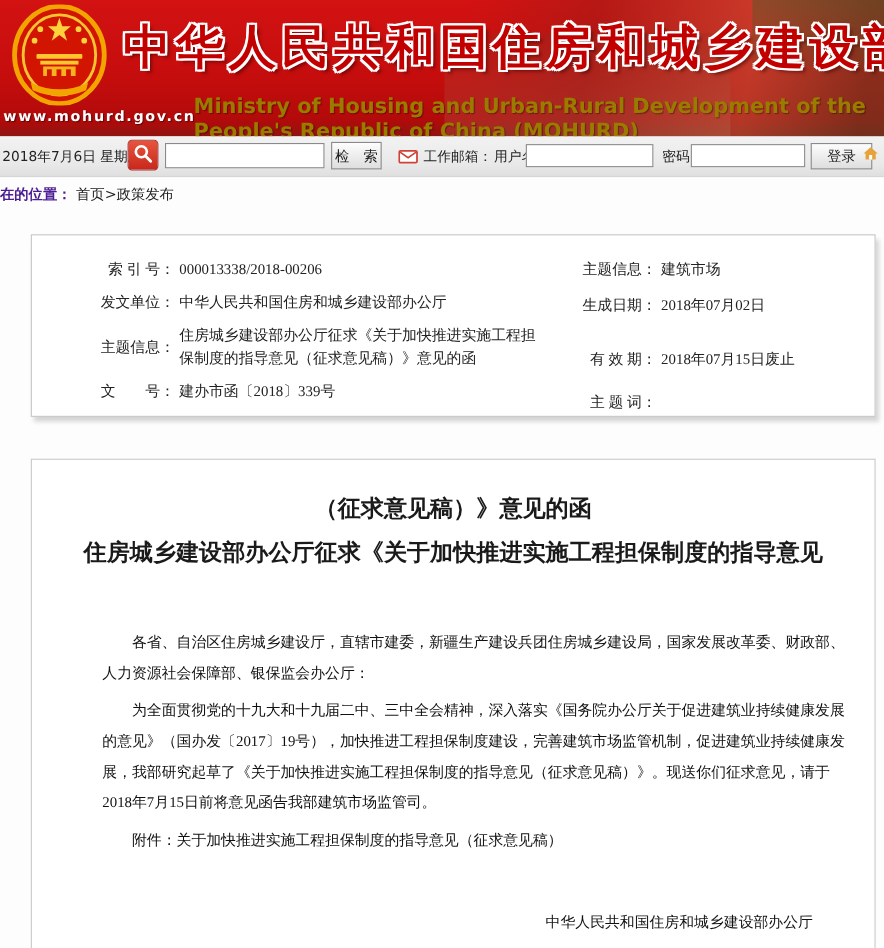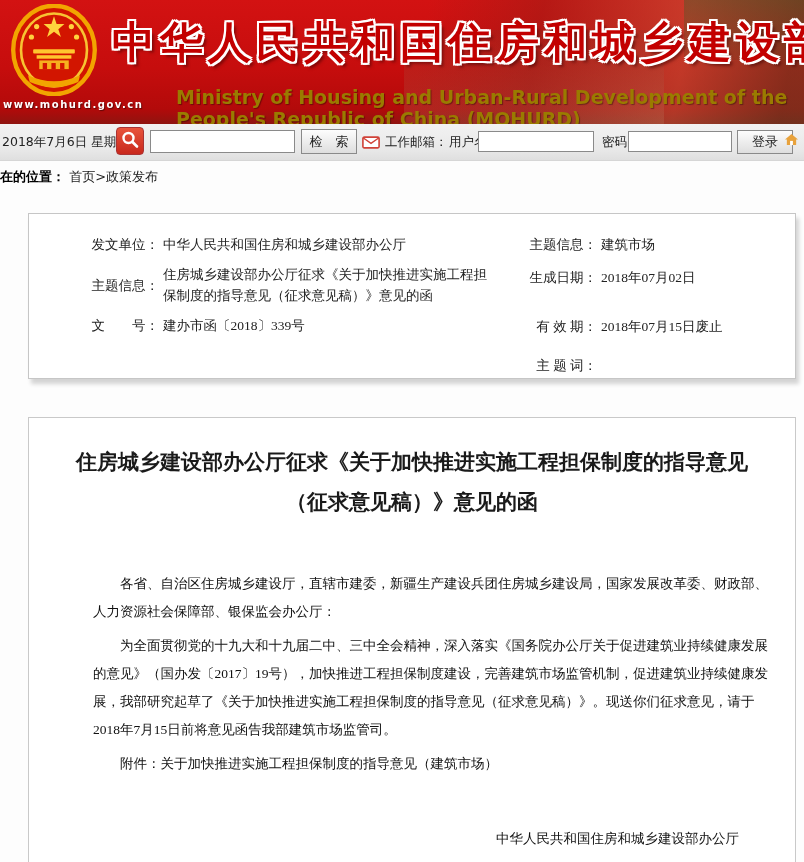--- a/index.html
+++ b/index.html
@@ -11,48 +11,48 @@
   .hdr { position:absolute; left:0; top:0; width:804px; height:124px;
     background:
       linear-gradient(100deg, rgba(0,0,0,0) 52%, rgba(130,35,25,.35) 66%, rgba(190,120,80,.40) 84%, rgba(90,70,40,.55) 97%),
       linear-gradient(180deg, #d31212 0%, #c60d0d 55%, #b20a0a 88%, #8f1410 100%);
     overflow:hidden; }
   .hdr-photo1 { position:absolute; right:0; top:0; width:120px; height:60px;
     background:linear-gradient(180deg, rgba(70,90,40,.45), rgba(120,60,30,.25)); }
   .hdr-photo2 { position:absolute; right:140px; top:30px; width:260px; height:94px;
     background:linear-gradient(180deg, rgba(150,40,30,.28), rgba(190,140,110,.22)); }
   .emblem { position:absolute; left:10px; top:4px; width:88px; height:92px; }
-  .site-url { position:absolute; left:3px; top:99px; color:#ffffff; font-size:10px; letter-spacing:1.5px; font-weight:bold; text-shadow:1px 1px 1px rgba(0,0,0,.45); }
+  .site-url { position:absolute; left:3px; top:99px; color:#ffffff; font-size:13px; letter-spacing:1.5px; font-weight:bold; text-shadow:1px 1px 1px rgba(0,0,0,.45); }
   .site-title { position:absolute; left:112px; top:14px; width:692px; font-size:43px; font-weight:bold; color:#c30000; letter-spacing:5px; white-space:nowrap;
     text-shadow:-2px -2px 0 #fff, 2px -2px 0 #fff, -2px 2px 0 #fff, 2px 2px 0 #fff, -2px 0 0 #fff, 2px 0 0 #fff, 0 -2px 0 #fff, 0 2px 0 #fff, 4px 4px 3px rgba(60,0,0,.5); }
   .site-subtitle { position:absolute; left:176px; top:86px; font-size:19px; font-weight:bold; color:#9a7b00; text-shadow:1px 1px 1px rgba(0,0,0,.35); }
 
   
   .toolbar { position:absolute; left:0; top:124px; width:804px; height:37px;
     background:linear-gradient(180deg,#f2f2f2 0%,#e9e9e9 70%,#dfdfdf 100%); border-bottom:1px solid #d6d6d6; }
   .tb-date { position:absolute; left:2px; top:10px; font-size:12.5px; color:#222; }
   .tb-magbtn { position:absolute; left:116px; top:3px; width:28px; height:28px; border:1px solid #a33; border-radius:4px;
     background:linear-gradient(180deg,#e8543c,#c8281c); cursor:pointer; padding:0; }
   .tb-search { position:absolute; left:150px; top:6px; width:145px; height:23px; border:1px solid #8a8a8a; background:#fff; font-size:13px; padding:0 4px; }
   .tb-btn { border:1px solid #8a8a8a; background:linear-gradient(180deg,#fdfdfd,#dedede); font-size:13px; color:#222; cursor:pointer;
     font-family:"DejaVu Sans","Liberation Sans",sans-serif; }
-  .tb-searchbtn { position:absolute; left:301px; top:5px; width:56px; height:25px; }
+  .tb-searchbtn { position:absolute; left:301px; top:5px; width:46px; height:25px; }
   .tb-mail { position:absolute; left:362px; top:10px; }
   .tb-label { position:absolute; top:10px; font-size:12.5px; color:#222; }
   .lbl-mail { left:385px; }
   .lbl-user { left:449px; }
   .tb-user { position:absolute; left:478px; top:7px; width:116px; height:21px; border:1px solid #8a8a8a; background:#fff; font-size:13px; padding:0 3px; }
   .lbl-pwd { left:602px; }
   .tb-pwd { position:absolute; left:628px; top:7px; width:104px; height:21px; border:1px solid #8a8a8a; background:#fff; font-size:13px; padding:0 3px; }
   .tb-loginbtn { position:absolute; left:737px; top:6px; width:56px; height:24px; }
   .tb-home { position:absolute; left:784px; top:7px; cursor:pointer; }
 
   
   .crumb { position:absolute; left:0; top:168px; font-size:13px; }
-  .crumb-label { color:#000000; font-weight:bold; }
+  .crumb-label { color:#4c1d95; font-weight:bold; }
   .crumb-path { color:#222; cursor:pointer; }
 
   
   .meta-box { position:absolute; left:28px; top:213px; width:768px; height:166px; background:#fff;
     border:1px solid #c6c6c6; box-shadow:3px 5px 4px #d4d4d4; display:flex;
     font-family:"Liberation Serif","DejaVu Serif",serif; }
   .meta-col { padding-top:20px; }
   .meta-col-l { width:470px; padding-left:38px; }
   .meta-col-r { flex:1; padding-left:10px; }
   .meta-row { display:flex; align-items:center; font-size:13.5px; color:#222; line-height:21px; margin-bottom:9px; }
@@ -139,20 +139,24 @@
   </div>
 
   <div class="crumb">
     <span class="crumb-label">在的位置：</span>
     <span class="crumb-path">首页&gt;政策发布</span>
   </div>
 
   <section class="meta-box">
     <div class="meta-col meta-col-l">
       <div class="meta-row">
+        <span class="meta-label">索 引 号：</span>
+        <span class="meta-value">000013338/2018-00206</span>
+      </div>
+      <div class="meta-row">
         <span class="meta-label">发文单位：</span>
         <span class="meta-value">中华人民共和国住房和城乡建设部办公厅</span>
       </div>
       <div class="meta-row">
         <span class="meta-label">主题信息：</span>
         <span class="meta-value">住房城乡建设部办公厅征求《关于加快推进实施工程担保制度的指导意见（征求意见稿）》意见的函</span>
       </div>
       <div class="meta-row">
         <span class="meta-label">文　　号：</span>
         <span class="meta-value">建办市函〔2018〕339号</span>
@@ -173,27 +177,27 @@
       </div>
       <div class="meta-row">
         <span class="meta-label">主 题 词：</span>
         <span class="meta-value"></span>
       </div>
     </div>
   </section>
 
   <section class="doc-box">
     <div class="doc-title">
+      <div>（征求意见稿）》意见的函</div>
       <div>住房城乡建设部办公厅征求《关于加快推进实施工程担保制度的指导意见</div>
-      <div>（征求意见稿）》意见的函</div>
     </div>
     <div class="doc-body">
       <p class="indent">各省、自治区住房城乡建设厅，直辖市建委，新疆生产建设兵团住房城乡建设局，国家发展改革委、财政部、人力资源社会保障部、银保监会办公厅：</p>
       <p class="indent">为全面贯彻党的十九大和十九届二中、三中全会精神，深入落实《国务院办公厅关于促进建筑业持续健康发展的意见》（国办发〔2017〕19号），加快推进工程担保制度建设，完善建筑市场监管机制，促进建筑业持续健康发展，我部研究起草了《关于加快推进实施工程担保制度的指导意见（征求意见稿）》。现送你们征求意见，请于2018年7月15日前将意见函告我部建筑市场监管司。</p>
-      <p class="indent attach">附件：关于加快推进实施工程担保制度的指导意见（建筑市场）</p>
+      <p class="indent attach">附件：关于加快推进实施工程担保制度的指导意见（征求意见稿）</p>
       <div class="sign">
         <div>中华人民共和国住房和城乡建设部办公厅</div>
 
       </div>
     </div>
   </section>
 
 </div>
 
 </body></html>

